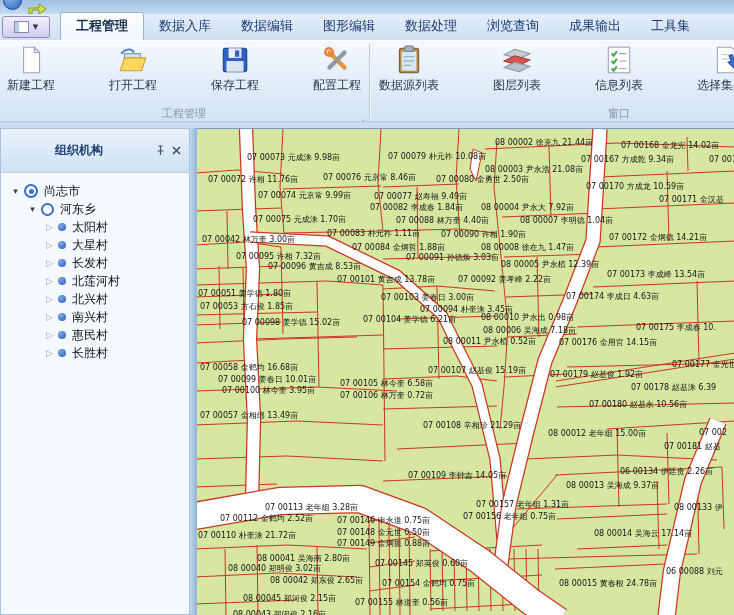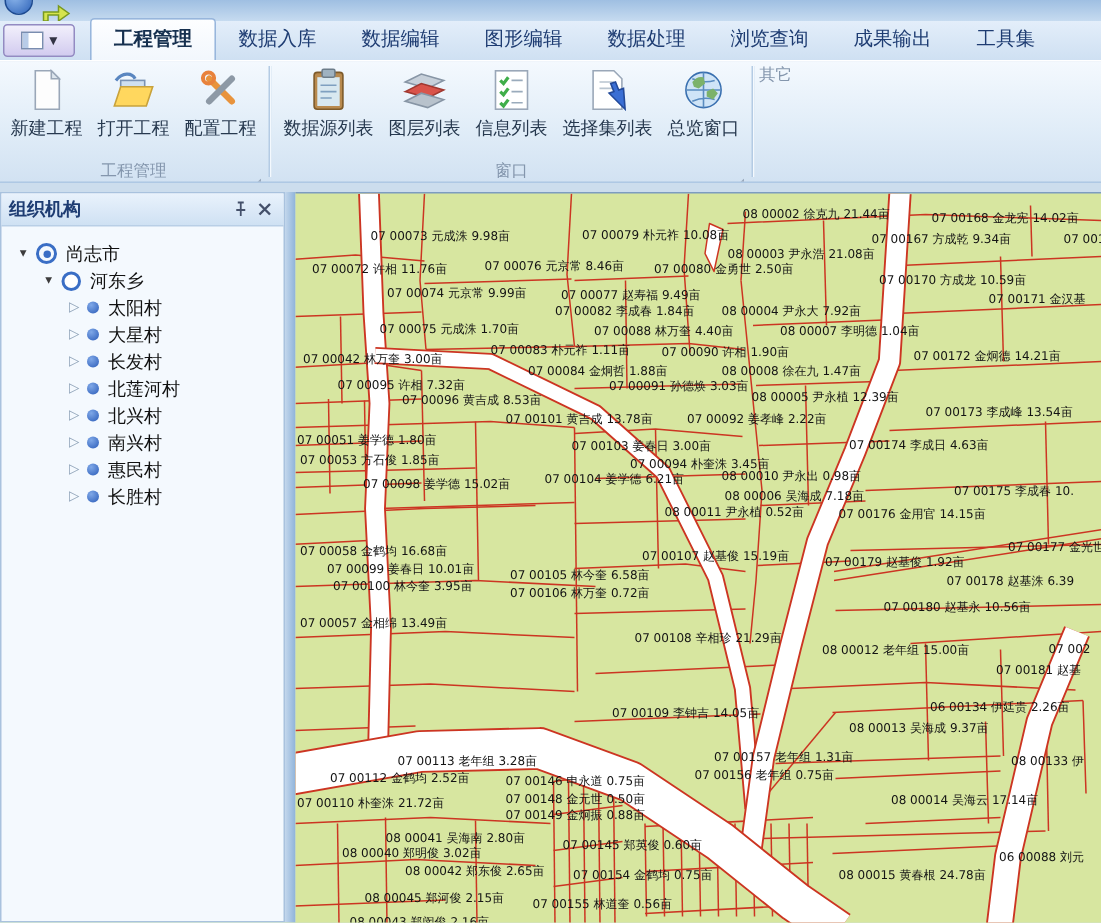--- a/index.html
+++ b/index.html
@@ -26,34 +26,34 @@
   .tab{padding:4px 15px 5px;font-size:13px;color:#1e3c72;white-space:nowrap;}
   .tab.active{background:linear-gradient(#fdfeff,#f2f7fd);border:1px solid #98b6dc;border-bottom:none;
               border-radius:3px 3px 0 0;font-weight:bold;color:#16304f;}
 
   
   .ribbon{position:absolute;top:40px;left:0;width:100%;height:82px;box-sizing:border-box;
           background:linear-gradient(#f4f9fe,#e1edf8 55%,#d2e2f2);
           border-top:1px solid #ffffff;border-bottom:1px solid #aec8e4;
           display:flex;align-items:stretch;overflow:hidden;}
   .rgroup{position:relative;display:flex;flex-direction:column;padding:1px 2px 0;flex:0 0 auto;}
-  .gbtns{flex:1;display:flex;align-items:flex-start;}
+  .gbtns{flex:1;display:flex;align-items:flex-start;gap:44px;}
   .rbtn{display:flex;flex-direction:column;align-items:center;padding:2px 5px;border-radius:3px;}
   .ricon{width:32px;height:32px;display:block;}
   .ricon svg{width:32px;height:32px;display:block;}
   .rlabel{font-size:12px;color:#27394f;margin-top:1px;white-space:nowrap;}
   .glabel{height:15px;line-height:15px;text-align:center;font-size:11px;color:#8496ad;}
   .vsep{width:1px;background:#b4cbe4;border-right:1px solid #f4f9fe;margin:3px 1px;flex:0 0 auto;}
   .launcher{position:absolute;right:3px;bottom:3px;width:7px;height:7px;}
 
   
   #sidebar{position:absolute;left:0;top:128px;width:190px;height:487px;background:#f4f9fe;
            border:1px solid #a9c2de;box-sizing:border-box;}
   .phead{height:21px;background:linear-gradient(#e9f2fc,#cfe1f3);border-bottom:1px solid #b9cfe6;
-         display:flex;align-items:center;padding:0 5px;}
+         display:flex;align-items:center;padding:11px 5px;text-align:center;}
   .ptitle{flex:1;font-size:12px;font-weight:bold;color:#1e3c72;}
   .picon{width:16px;height:15px;display:flex;align-items:center;justify-content:center;}
   .tree{padding-top:9px;}
   .trow{height:18px;display:flex;align-items:center;font-size:12px;color:#111;white-space:nowrap;}
   .arrow{width:13px;text-align:center;font-size:9px;color:#3c3c3c;flex:0 0 auto;}
   .arrow.col{color:#8fa3b8;}
   .nicon{margin:0 6px 0 2px;flex:0 0 auto;box-sizing:border-box;}
   .nicon.target{width:14px;height:14px;border:2px solid #3a6ec5;border-radius:50%;position:relative;}
   .nicon.target::after{content:"";position:absolute;left:2.5px;top:2.5px;width:5px;height:5px;
                        border-radius:50%;background:#3a6ec5;}
@@ -112,20 +112,31 @@
         </div>
         <div class="rbtn">
           <span class="ricon">
             <svg viewBox="0 0 30 30">
               <rect x="7" y="9" width="15" height="10" fill="#cfe0f0" stroke="#7a93b5"></rect>
               <path d="M3 25 L7 13 L27 13 L23 25 Z" fill="#ffd75e" stroke="#c8a23c"></path>
               <path d="M4 9 C8 4 14 4 16 8" fill="none" stroke="#5a86c0" stroke-width="2"></path>
             </svg>
           </span>
           <span class="rlabel">打开工程</span>
+        </div>
+        <div class="rbtn">
+          <span class="ricon">
+            <svg viewBox="0 0 30 30">
+              <rect x="4" y="4" width="22" height="22" rx="2" fill="#2f62c4" stroke="#1d3f85"></rect>
+              <rect x="9" y="4" width="12" height="9" fill="#e8eef6"></rect>
+              <rect x="15" y="6" width="4" height="6" fill="#2f62c4"></rect>
+              <rect x="7" y="16" width="16" height="10" fill="#dce6f2"></rect>
+            </svg>
+          </span>
+          <span class="rlabel">保存工程</span>
         </div>
         <div class="rbtn">
           <span class="ricon">
             <svg viewBox="0 0 30 30">
               <rect x="3" y="13" width="24" height="4" rx="2" fill="#e8933c" transform="rotate(45 15 15)"></rect>
               <rect x="3" y="13" width="24" height="4" rx="2" fill="#8d99a6" transform="rotate(-45 15 15)"></rect>
               <circle cx="7.5" cy="7.5" r="3.5" fill="none" stroke="#e8823c" stroke-width="2.5"></circle>
             </svg>
           </span>
           <span class="rlabel">配置工程</span>
@@ -404,30 +415,30 @@
     <div class="mlabel" style="left: 389px; top: 53px;">07 00170 方成龙 10.59亩</div>
     <div class="mlabel" style="left: 177px; top: 63px;">07 00077 赵寿福 9.49亩</div>
     <div class="mlabel" style="left: 462px; top: 66px;">07 00171 金汉基</div>
     <div class="mlabel" style="left: 173px; top: 74px;">07 00082 李成春 1.84亩</div>
     <div class="mlabel" style="left: 284px; top: 74px;">08 00004 尹永大 7.92亩</div>
     <div class="mlabel" style="left: 5px; top: 106px;">07 00042 林万奎 3.00亩</div>
     <div class="mlabel" style="left: 199px; top: 87px;">07 00088 林万奎 4.40亩</div>
     <div class="mlabel" style="left: 323px; top: 87px;">08 00007 李明德 1.04亩</div>
     <div class="mlabel" style="left: 130px; top: 100px;">07 00083 朴元祚 1.11亩</div>
     <div class="mlabel" style="left: 244px; top: 101px;">07 00090 许相 1.90亩</div>
-    <div class="mlabel" style="left: 28px; top: 123px;">07 00095 许相 7.32亩</div>
+    <div class="mlabel" style="left: 39px; top: 123px;">07 00095 许相 7.32亩</div>
     <div class="mlabel" style="left: 155px; top: 114px;">07 00084 金炯哲 1.88亩</div>
     <div class="mlabel" style="left: 284px; top: 114px;">08 00008 徐在九 1.47亩</div>
     <div class="mlabel" style="left: 412px; top: 104px;">07 00172 金炯德 14.21亩</div>
     <div class="mlabel" style="left: 71px; top: 133px;">07 00096 黄吉成 8.53亩</div>
     <div class="mlabel" style="left: 209px; top: 124px;">07 00091 孙德焕 3.03亩</div>
     <div class="mlabel" style="left: 304px; top: 131px;">08 00005 尹永植 12.39亩</div>
     <div class="mlabel" style="left: 140px; top: 146px;">07 00101 黄吉成 13.78亩</div>
     <div class="mlabel" style="left: 261px; top: 146px;">07 00092 姜孝峰 2.22亩</div>
-    <div class="mlabel" style="left: 420px; top: 141px;">07 00173 李成峰 13.54亩</div>
+    <div class="mlabel" style="left: 410px; top: 141px;">07 00173 李成峰 13.54亩</div>
     <div class="mlabel" style="left: 1px; top: 160px;">07 00051 姜学德 1.80亩</div>
     <div class="mlabel" style="left: 3px; top: 173px;">07 00053 方石俊 1.85亩</div>
     <div class="mlabel" style="left: 184px; top: 164px;">07 00103 姜春日 3.00亩</div>
     <div class="mlabel" style="left: 369px; top: 163px;">07 00174 李成日 4.63亩</div>
     <div class="mlabel" style="left: 223px; top: 176px;">07 00094 朴奎洙 3.45亩</div>
     <div class="mlabel" style="left: 45px; top: 189px;">07 00098 姜学德 15.02亩</div>
     <div class="mlabel" style="left: 166px; top: 186px;">07 00104 姜学德 6.21亩</div>
     <div class="mlabel" style="left: 284px; top: 184px;">08 00010 尹永出 0.98亩</div>
     <div class="mlabel" style="left: 286px; top: 197px;">08 00006 吴海成 7.18亩</div>
     <div class="mlabel" style="left: 246px; top: 208px;">08 00011 尹永植 0.52亩</div>

